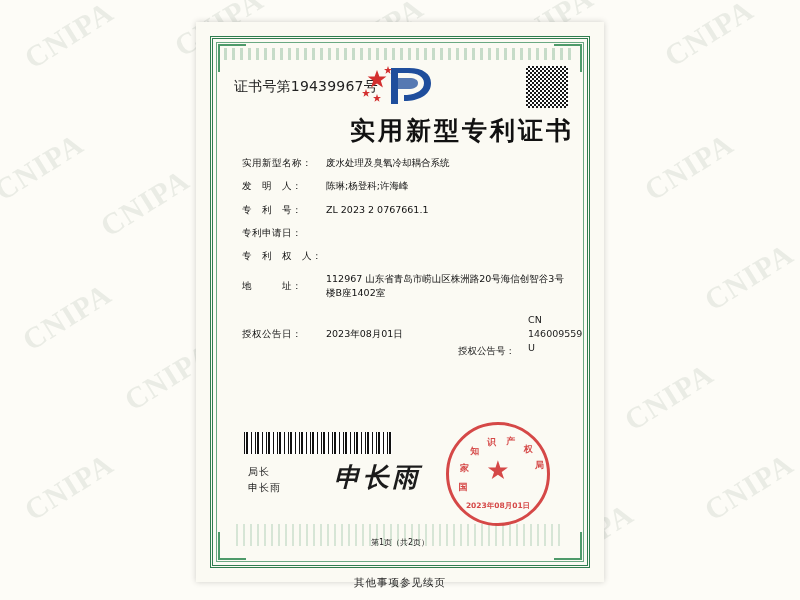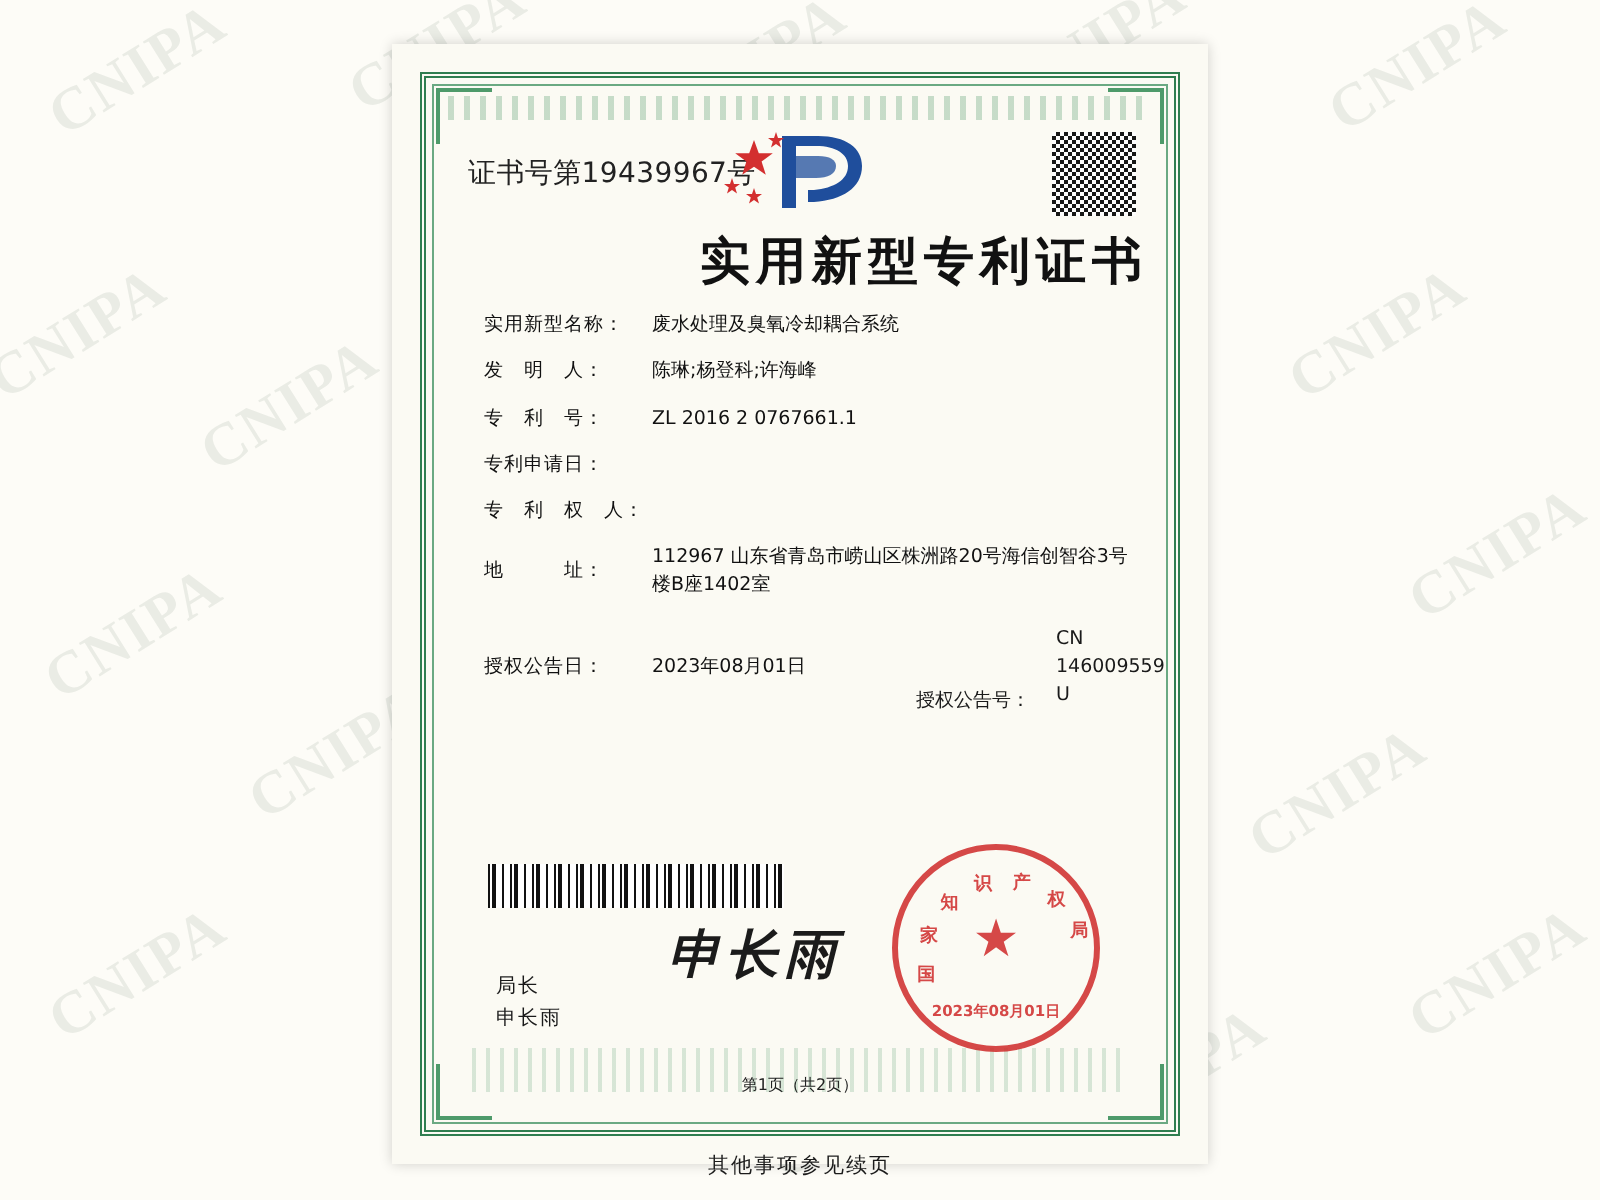--- a/index.html
+++ b/index.html
@@ -198,21 +198,20 @@
   }
 
   
   .sig-label {
     position: absolute;
     left: 22px;
     top: 412px;
     font-size: 10px;
     line-height: 1.55;
     letter-spacing: 1px;
-    margin-top: 22px;
   }
   .sig-script {
     position: absolute;
     left: 108px;
     top: 408px;
     font-family: "Liberation Serif", "DejaVu Serif", serif;
     font-size: 26px;
     font-style: italic;
     font-weight: bold;
     color: #1b1b1b;
@@ -338,21 +337,21 @@
           <div class="fvalue">废水处理及臭氧冷却耦合系统</div>
         </div>
 
         <div class="frow">
           <div class="flabel">发　明　人：</div>
           <div class="fvalue">陈琳;杨登科;许海峰</div>
         </div>
 
         <div class="frow">
           <div class="flabel">专　利　号：</div>
-          <div class="fvalue">ZL 2016 2 0767661.1</div>
+          <div class="fvalue">ZL 2023 2 0767661.1</div>
         </div>
 
         <div class="frow">
           <div class="flabel">专利申请日：</div>
         </div>
 
         <div class="frow">
           <div class="flabel">专　利　权　人：</div>
         </div>
 

